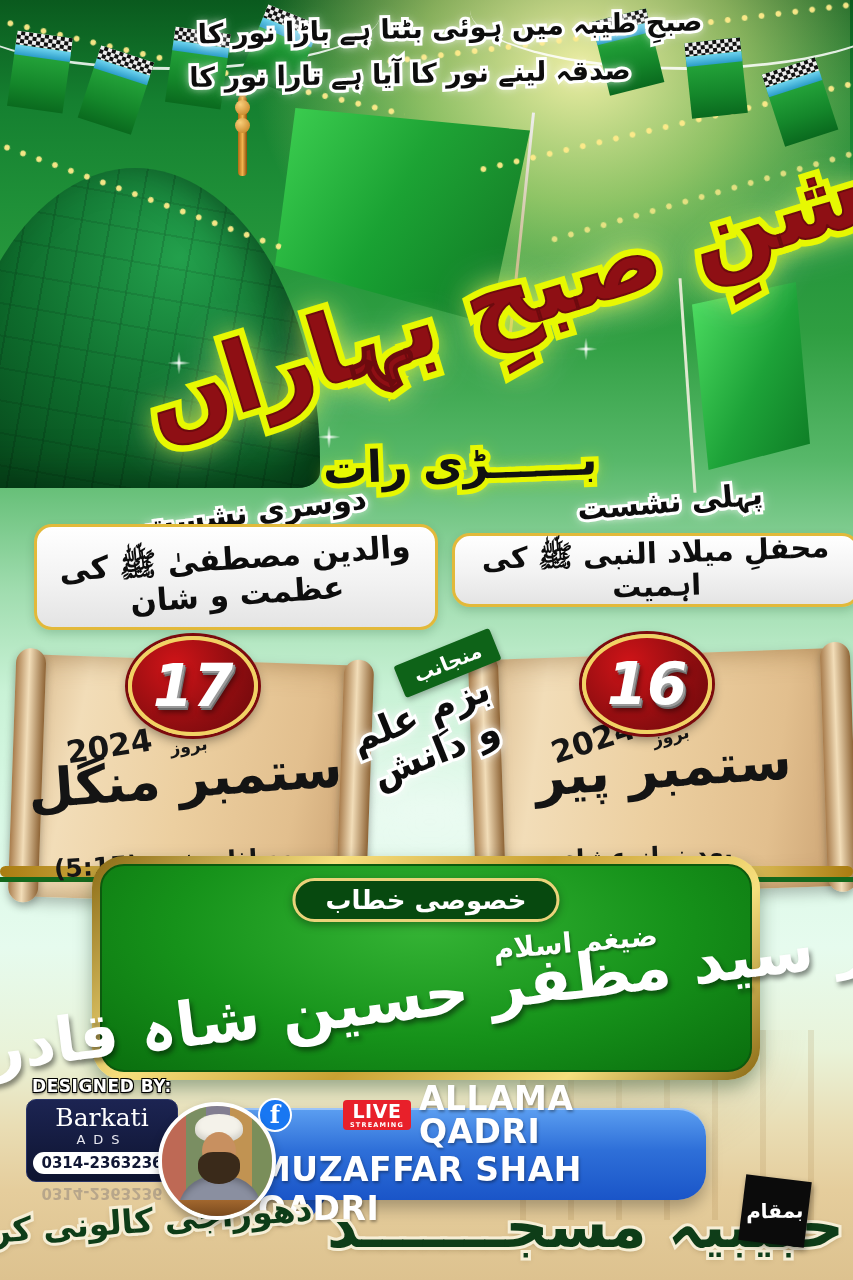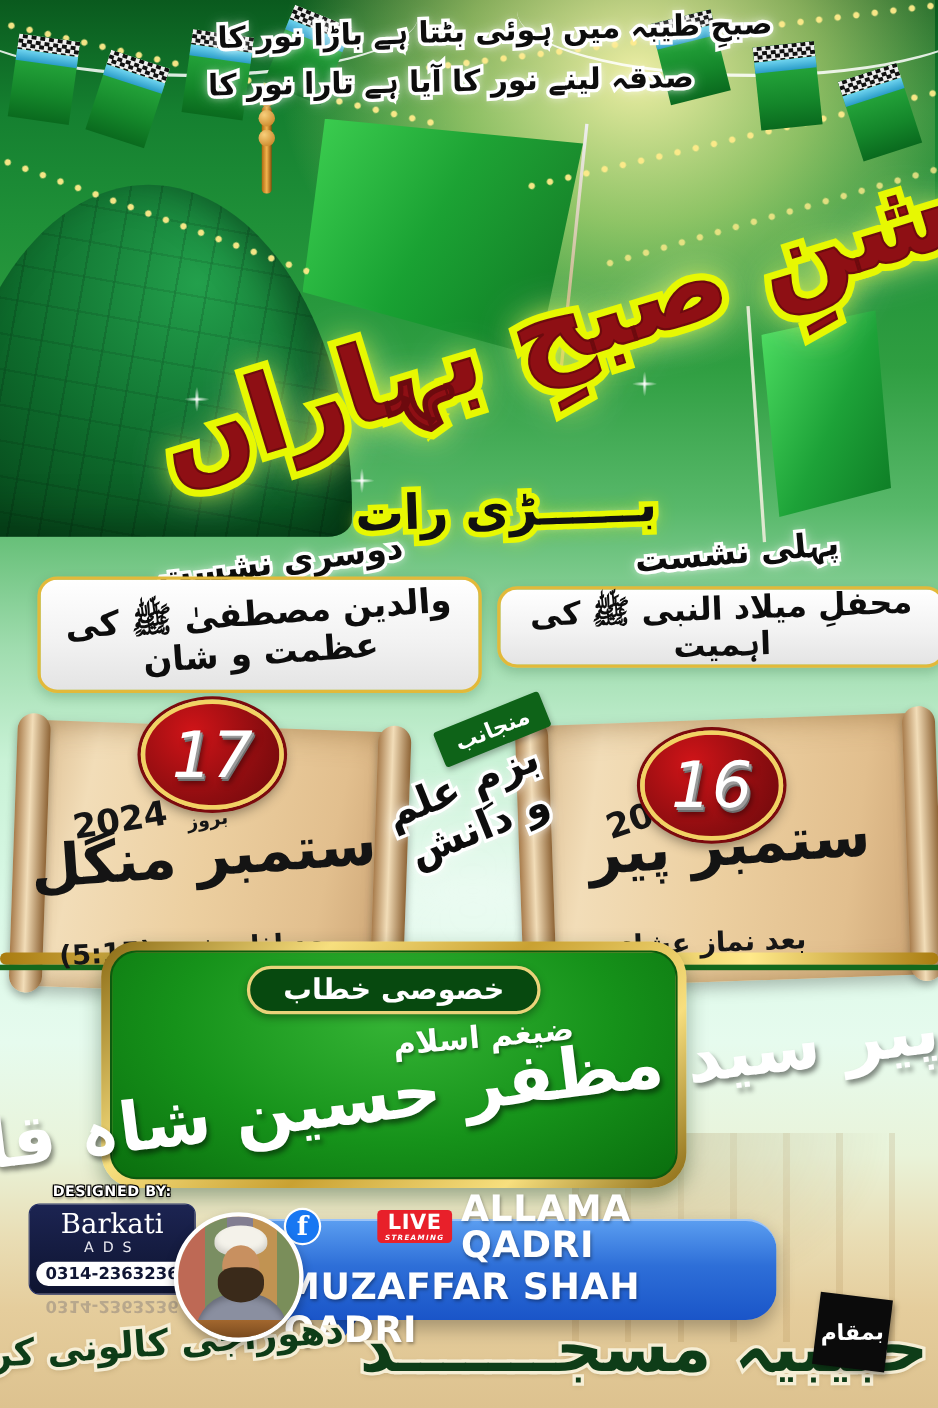--- a/index.html
+++ b/index.html
@@ -98,23 +98,23 @@
   .scroll::before,.scroll::after{content:"";position:absolute;top:-6px;bottom:-6px;width:30px;border-radius:15px;
     background:linear-gradient(90deg,#a87c4c 0%,#f2ddb8 45%,#8e6436 100%);box-shadow:0 4px 8px rgba(0,0,0,.3);}
   .scroll::before{left:-8px;}
   .scroll::after{right:-8px;}
   .sc-right{left:480px;top:654px;width:366px;height:238px;transform:rotate(-2deg);}
   .sc-left{left:20px;top:660px;width:342px;height:242px;transform:rotate(2deg);}
   .day-oval{position:absolute;width:130px;height:100px;border-radius:50%;
     background:radial-gradient(circle at 35% 28%,#d01418 0%,#8e0d10 60%,#6a080b 100%);
     border:4px solid #f2d264;box-shadow:0 0 0 3px #7c0a0d,0 5px 12px rgba(0,0,0,.45);
     display:flex;align-items:center;justify-content:center;z-index:3;}
-  .day-oval span{color:#fff;font-size:58px;font-weight:normal;font-style:italic;
+  .day-oval span{color:#fff;font-size:58px;font-weight:bold;font-style:italic;
     text-shadow:2px 2px 0 #9a9a9a,3px 4px 0 #6e6e6e,4px 6px 6px rgba(0,0,0,.55);}
-  .ov-right{left:582px;top:664px;}
+  .ov-right{left:582px;top:634px;}
   .ov-left{left:128px;top:636px;}
   .d-year{position:absolute;font-size:31px;font-weight:bold;color:#161616;z-index:2;}
   .y-right{left:550px;top:722px;transform:rotate(-18deg);}
   .y-left{left:66px;top:728px;transform:rotate(-9deg);}
   .d-broz{position:absolute;font-size:17px;font-weight:bold;color:#161616;z-index:2;}
   .bz-right{left:652px;top:726px;transform:rotate(-14deg);}
   .bz-left{left:170px;top:736px;transform:rotate(-8deg);}
   .d-month{position:absolute;text-align:center;font-size:53px;font-weight:bold;color:#141414;z-index:2;line-height:1;}
   .m-right{left:488px;top:742px;width:350px;transform:rotate(-4deg);}
   .m-left{left:26px;top:752px;width:318px;transform:rotate(-4deg);}
@@ -128,57 +128,57 @@
   .org-name{position:absolute;left:338px;top:692px;width:180px;text-align:center;transform:rotate(-22deg);
     font-size:37px;font-weight:bold;line-height:1.12;z-index:2;}
   .org-name .ot{white-space:normal;}
 
   
   .gold-bar{position:absolute;left:0;top:866px;width:853px;height:11px;z-index:1;
     background:linear-gradient(90deg,#a97c10,#ffe98a 30%,#caa132 55%,#ffe98a 80%,#a97c10);border-radius:6px;}
   .green-bar{position:absolute;left:0;top:877px;width:853px;height:5px;background:#14691c;z-index:1;}
 
   
-  .banner{position:absolute;left:92px;top:856px;width:532px;height:224px;border-radius:32px;z-index:3;
+  .banner{position:absolute;left:92px;top:856px;width:668px;height:224px;border-radius:32px;z-index:3;
     background:linear-gradient(135deg,#8a6a14 0%,#f7df7e 28%,#c9a132 52%,#f7df7e 78%,#8a6a14 100%);
     box-shadow:0 8px 18px rgba(0,40,10,.35);padding:8px;}
   .banner-inner{position:relative;width:100%;height:100%;border-radius:24px;border:2px solid #0c5a0e;
     background:radial-gradient(ellipse at 50% 30%,#35b435 0%,#16921a 55%,#0a6e0e 100%);}
   .badge{position:absolute;left:50%;top:12px;transform:translateX(-50%);background:#07490f;color:#fff;
     border:3px solid #ead37a;border-radius:24px;padding:4px 30px;font-size:26px;font-weight:bold;white-space:nowrap;
     box-shadow:0 3px 8px rgba(0,0,0,.35);}
   .pre-title{position:absolute;right:92px;top:60px;color:#fff;font-size:28px;font-weight:bold;transform:rotate(-5deg);
     text-shadow:1px 2px 3px rgba(0,0,0,.4);}
   .speaker-name{position:absolute;left:10px;right:10px;top:58px;bottom:4px;display:flex;align-items:center;justify-content:center;}
   .speaker-name span{transform:rotate(-7deg);color:#fff;font-size:62px;font-weight:bold;white-space:nowrap;
     text-shadow:2px 4px 5px rgba(0,0,0,.45);}
 
   
   .designer{position:absolute;left:26px;top:1076px;width:152px;text-align:center;z-index:4;}
-  .designer .lbl{font-size:13px;font-weight:900;color:#fff;letter-spacing:.5px;
+  .designer .lbl{font-size:17px;font-weight:900;color:#fff;letter-spacing:.5px;
     text-shadow:-1px -1px 0 #000,1px -1px 0 #000,-1px 1px 0 #000,1px 1px 0 #000,0 2px 3px rgba(0,0,0,.6);}
   .navybox{margin-top:3px;background:linear-gradient(180deg,#1c2452,#0e1430);border:1px solid #2a3468;border-radius:10px;padding:5px 6px 7px;}
   .brand{font-family:"DejaVu Serif",serif;font-size:25px;color:#fff;line-height:1;}
   .brand-sub{font-size:13px;color:#e8e8f0;letter-spacing:8px;margin-top:2px;}
   .phone-pill{margin-top:5px;background:#fff;border-radius:12px;font-size:15px;font-weight:bold;color:#101634;padding:2px 4px;}
   .refl{margin-top:2px;transform:scaleY(-1);opacity:.22;font-size:15px;font-weight:bold;color:#1a2150;}
 
   
   .live-bar{position:absolute;left:198px;top:1108px;width:508px;height:92px;border-radius:28px;z-index:3;
     background:linear-gradient(180deg,#5a9df0 0%,#2e6fd8 45%,#1a55c8 100%);
     border-top:2px solid #9cc4f8;box-shadow:0 8px 16px rgba(0,0,0,.28);
     display:flex;flex-direction:column;align-items:center;justify-content:center;padding-left:60px;color:#fff;}
   .bar-tail{position:absolute;left:300px;top:1198px;width:26px;height:20px;background:#1a55c8;
     clip-path:polygon(0 0,100% 0,42% 100%);z-index:2;}
   .line1{display:flex;align-items:center;gap:8px;line-height:1;}
   .fb{width:34px;height:34px;border-radius:50%;background:#1877f2;border:2px solid #fff;
     display:flex;align-items:center;justify-content:center;font-family:"DejaVu Serif",serif;font-weight:bold;font-size:24px;color:#fff;}
   .live-badge{background:#e8202a;border-radius:4px;padding:2px 7px 1px;text-align:center;line-height:1;margin-left:43px;}
   .live-badge .lv{font-size:19px;font-weight:900;letter-spacing:.5px;display:block;}
-  .live-badge .strm{font-size:6.5px;font-weight:bold;letter-spacing:1.2px;display:block;margin-top:1px;font-style:italic;}
+  .live-badge .strm{font-size:6.5px;font-weight:bold;letter-spacing:1.2px;display:block;margin-top:1px;}
   .nm{font-size:33px;font-weight:900;text-shadow:1px 2px 3px rgba(0,0,0,.35);letter-spacing:.5px;}
   .line2{margin-top:2px;}
 
   
   .photo{position:absolute;left:158px;top:1102px;width:118px;height:118px;border-radius:50%;border:4px solid #fff;
     overflow:hidden;z-index:4;background:#caa27a;box-shadow:0 5px 10px rgba(0,0,0,.3);}
   .ph-bg{position:absolute;inset:0;opacity:.5;
     background:linear-gradient(90deg,#b23030 0 22%,#2a7a4a 22% 40%,#3a5aa8 40% 62%,#b8842a 62% 82%,#2a7a3a 82%);}
   .ph-turban{position:absolute;left:33px;top:8px;width:48px;height:28px;border-radius:50% 50% 40% 40%;background:#f4f2ea;box-shadow:inset 0 -4px 6px rgba(0,0,0,.15);}
   .ph-face{position:absolute;left:40px;top:26px;width:34px;height:38px;border-radius:50%;background:#c89060;}

